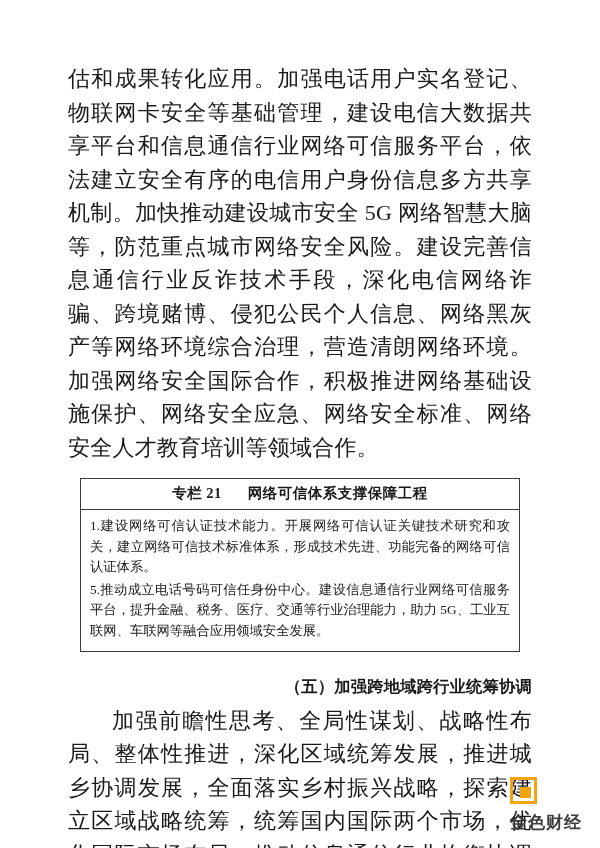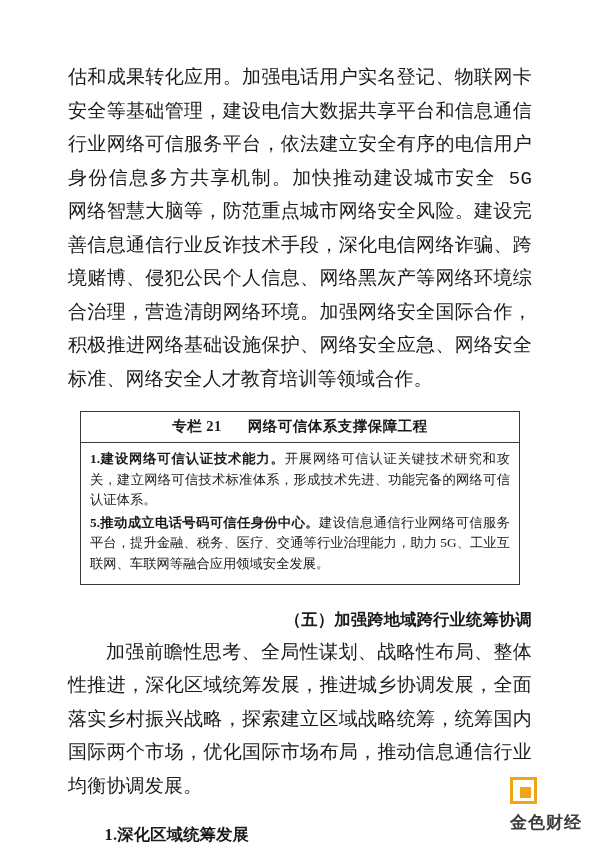--- a/index.html
+++ b/index.html
@@ -16,28 +16,27 @@
     overflow: hidden;
   }
   .page {
     position: relative;
     width: 600px;
     height: 848px;
     box-sizing: border-box;
     padding: 62px 68px 0 68px;
   }
   .para {
-    font-size: 19px;
+    font-size: 22px;
     line-height: 33.5px;
     text-align: justify;
     text-justify: inter-ideograph;
     letter-spacing: 0.2px;
     margin: 0;
     text-indent: 0;
-    font-family: Liberation Mono, monospace;
   }
   .para.indent {
     text-indent: 2em;
   }
   .spacer-sm { height: 10px; }
 
   
   .feature-box {
     margin: 14px 12px 8px 12px;
     border: 1px solid #3a3a3a;
@@ -58,21 +57,21 @@
     padding: 6px 9px 8px 9px;
   }
   .feature-item {
     font-size: 13.3px;
     line-height: 20.5px;
     text-align: justify;
     text-justify: inter-ideograph;
     margin: 0 0 2px 0;
   }
   .feature-item .lead {
-    font-weight: bold;
+    font-weight: normal;
     margin-top: 12px;
   }
 
   .heading-5 {
     font-size: 16.3px;
     line-height: 33.5px;
     font-weight: bold;
     text-indent: 2em;
     margin: 0;
     letter-spacing: 0.2px;

